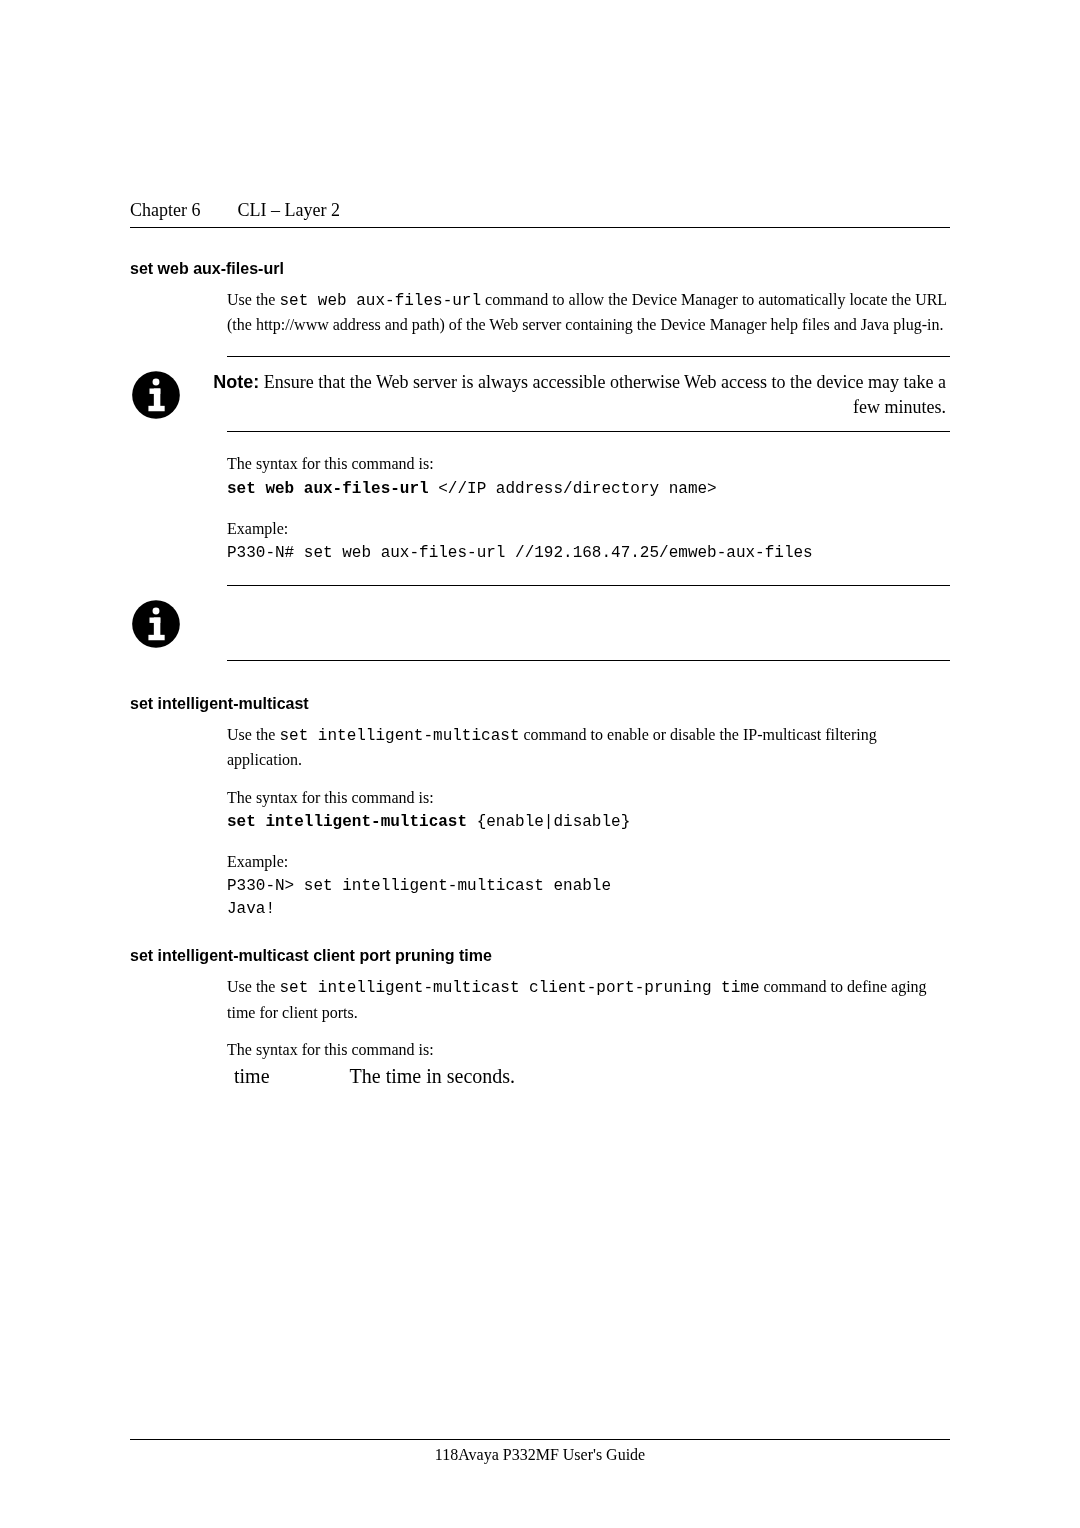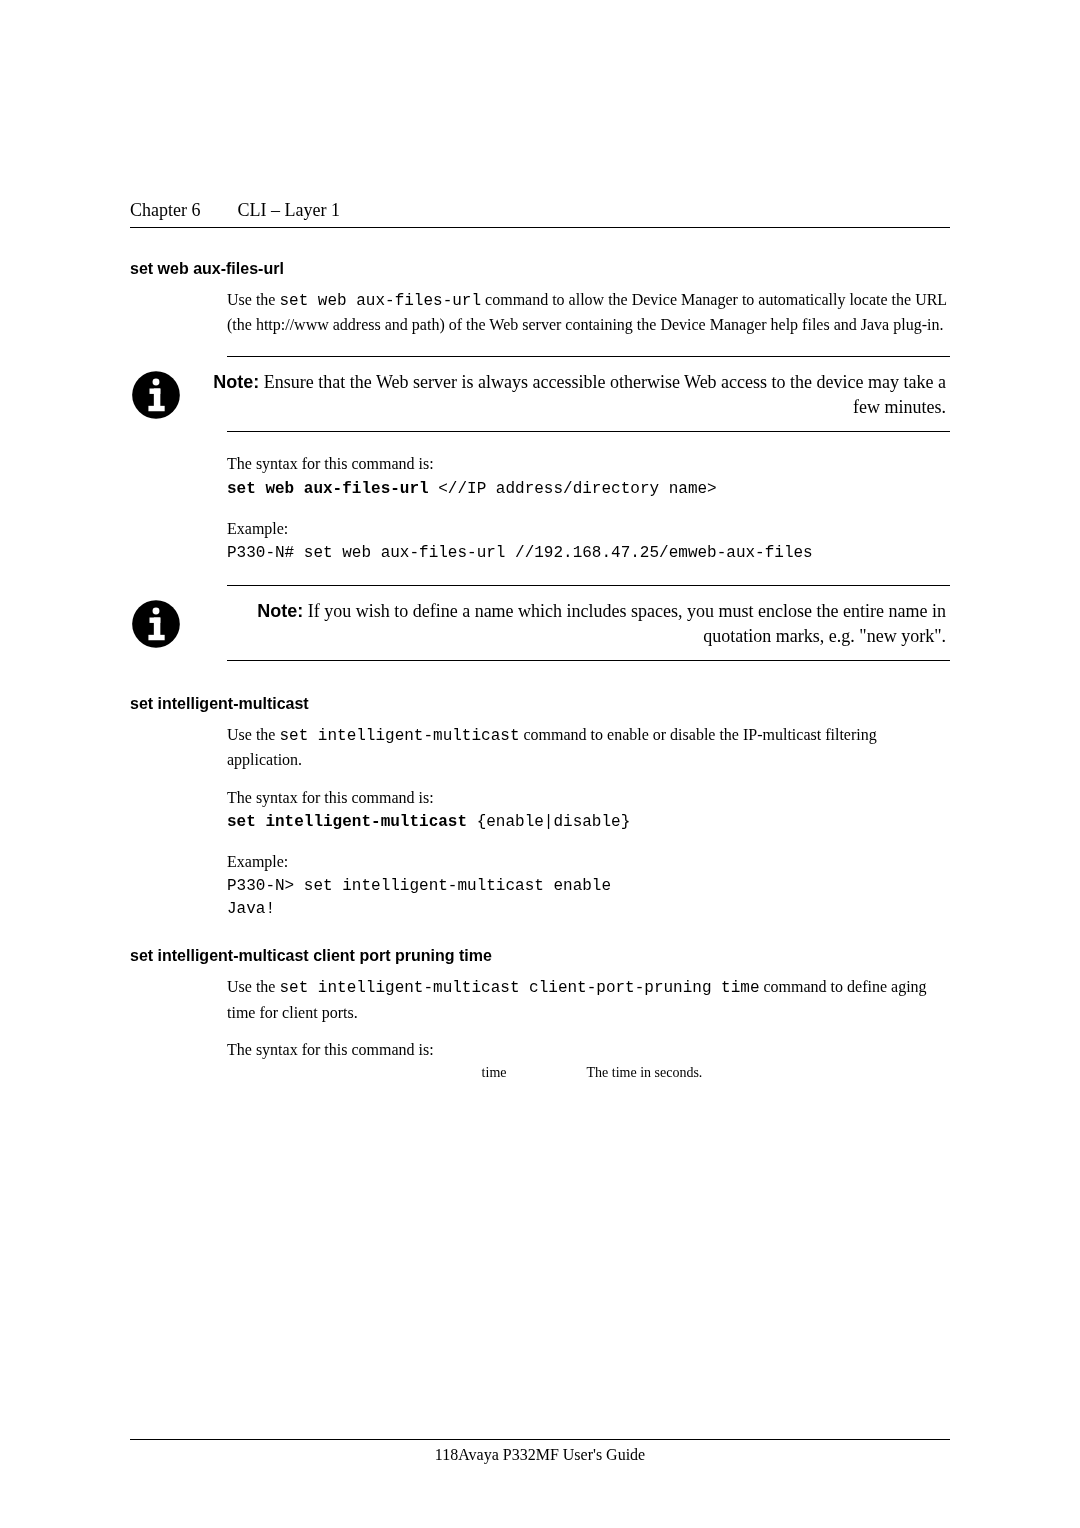--- a/index.html
+++ b/index.html
@@ -61,22 +61,21 @@
   }
   .note-icon svg { width: 52px; height: 52px; }
   .note-text { font-size: 18px; line-height: 1.4; padding-right: 4px; text-align: right; }
   .syntax-line { margin-bottom: 16px; }
   .example-label { margin-bottom: 2px; }
   .param-row {
     margin-top: 4px;
     margin-left: 104px;
     display: flex;
     gap: 80px;
-    font-size: 14px;
-    justify-content: center;
+    font-size: 20px;
   }
   .footer {
     position: absolute;
     bottom: 64px;
     left: 130px;
     right: 130px;
   }
   .footer hr {
     border: none;
     border-top: 1px solid #000;
@@ -88,21 +87,21 @@
     font-size: 16px;
   }
   .footer-right { }
 </style>
 </head>
 <body>
 
 <div class="chapter-header">
   <span>Chapter 6</span>
   <span class="gap"></span>
-  <span>CLI – Layer 1</span>
+  <span>CLI – Layer 2</span>
 </div>
 <hr class="header-rule">
 
 <div class="section-heading">set web aux-files-url</div>
 <div class="body-indent">
   <p>
     <span>Use the </span><span class="mono">set web aux-files-url</span><span> command to allow the Device Manager to automatically locate the URL (the http://www address and path) of the Web server containing the Device Manager help files and Java plug-in.</span>
   </p>
 </div>
 
@@ -139,23 +138,20 @@
   <div class="note-content">
     <div class="note-icon">
       <svg viewBox="0 0 48 48">
           <circle cx="24" cy="24" r="22" fill="#000"></circle>
           <circle cx="24" cy="12" r="3.2" fill="#fff"></circle>
           <rect x="18" y="18" width="10" height="5" fill="#fff"></rect>
           <rect x="22" y="18" width="6" height="18" fill="#fff"></rect>
           <rect x="17" y="34" width="15" height="5" fill="#fff"></rect>
         </svg>
     </div>
-    <div class="note-text">
-      <span class="bold" style="font-family:Arial,Helvetica,sans-serif">Note:</span><span>  If you wish to define a name which includes spaces, you must enclose the entire name in quotation marks, e.g. "new york".</span>
-    </div>
   </div>
   <hr class="note-rule-bottom">
 </div>
 
 <div class="section-heading" style="margin-top:34px">set intelligent-multicast</div>
 <div class="body-indent">
   <p>
     <span>Use the </span><span class="mono">set intelligent-multicast</span><span> command to enable or disable the IP-multicast filtering application.</span>
   </p>
   <p style="margin-bottom:2px">The syntax for this command is:</p>

